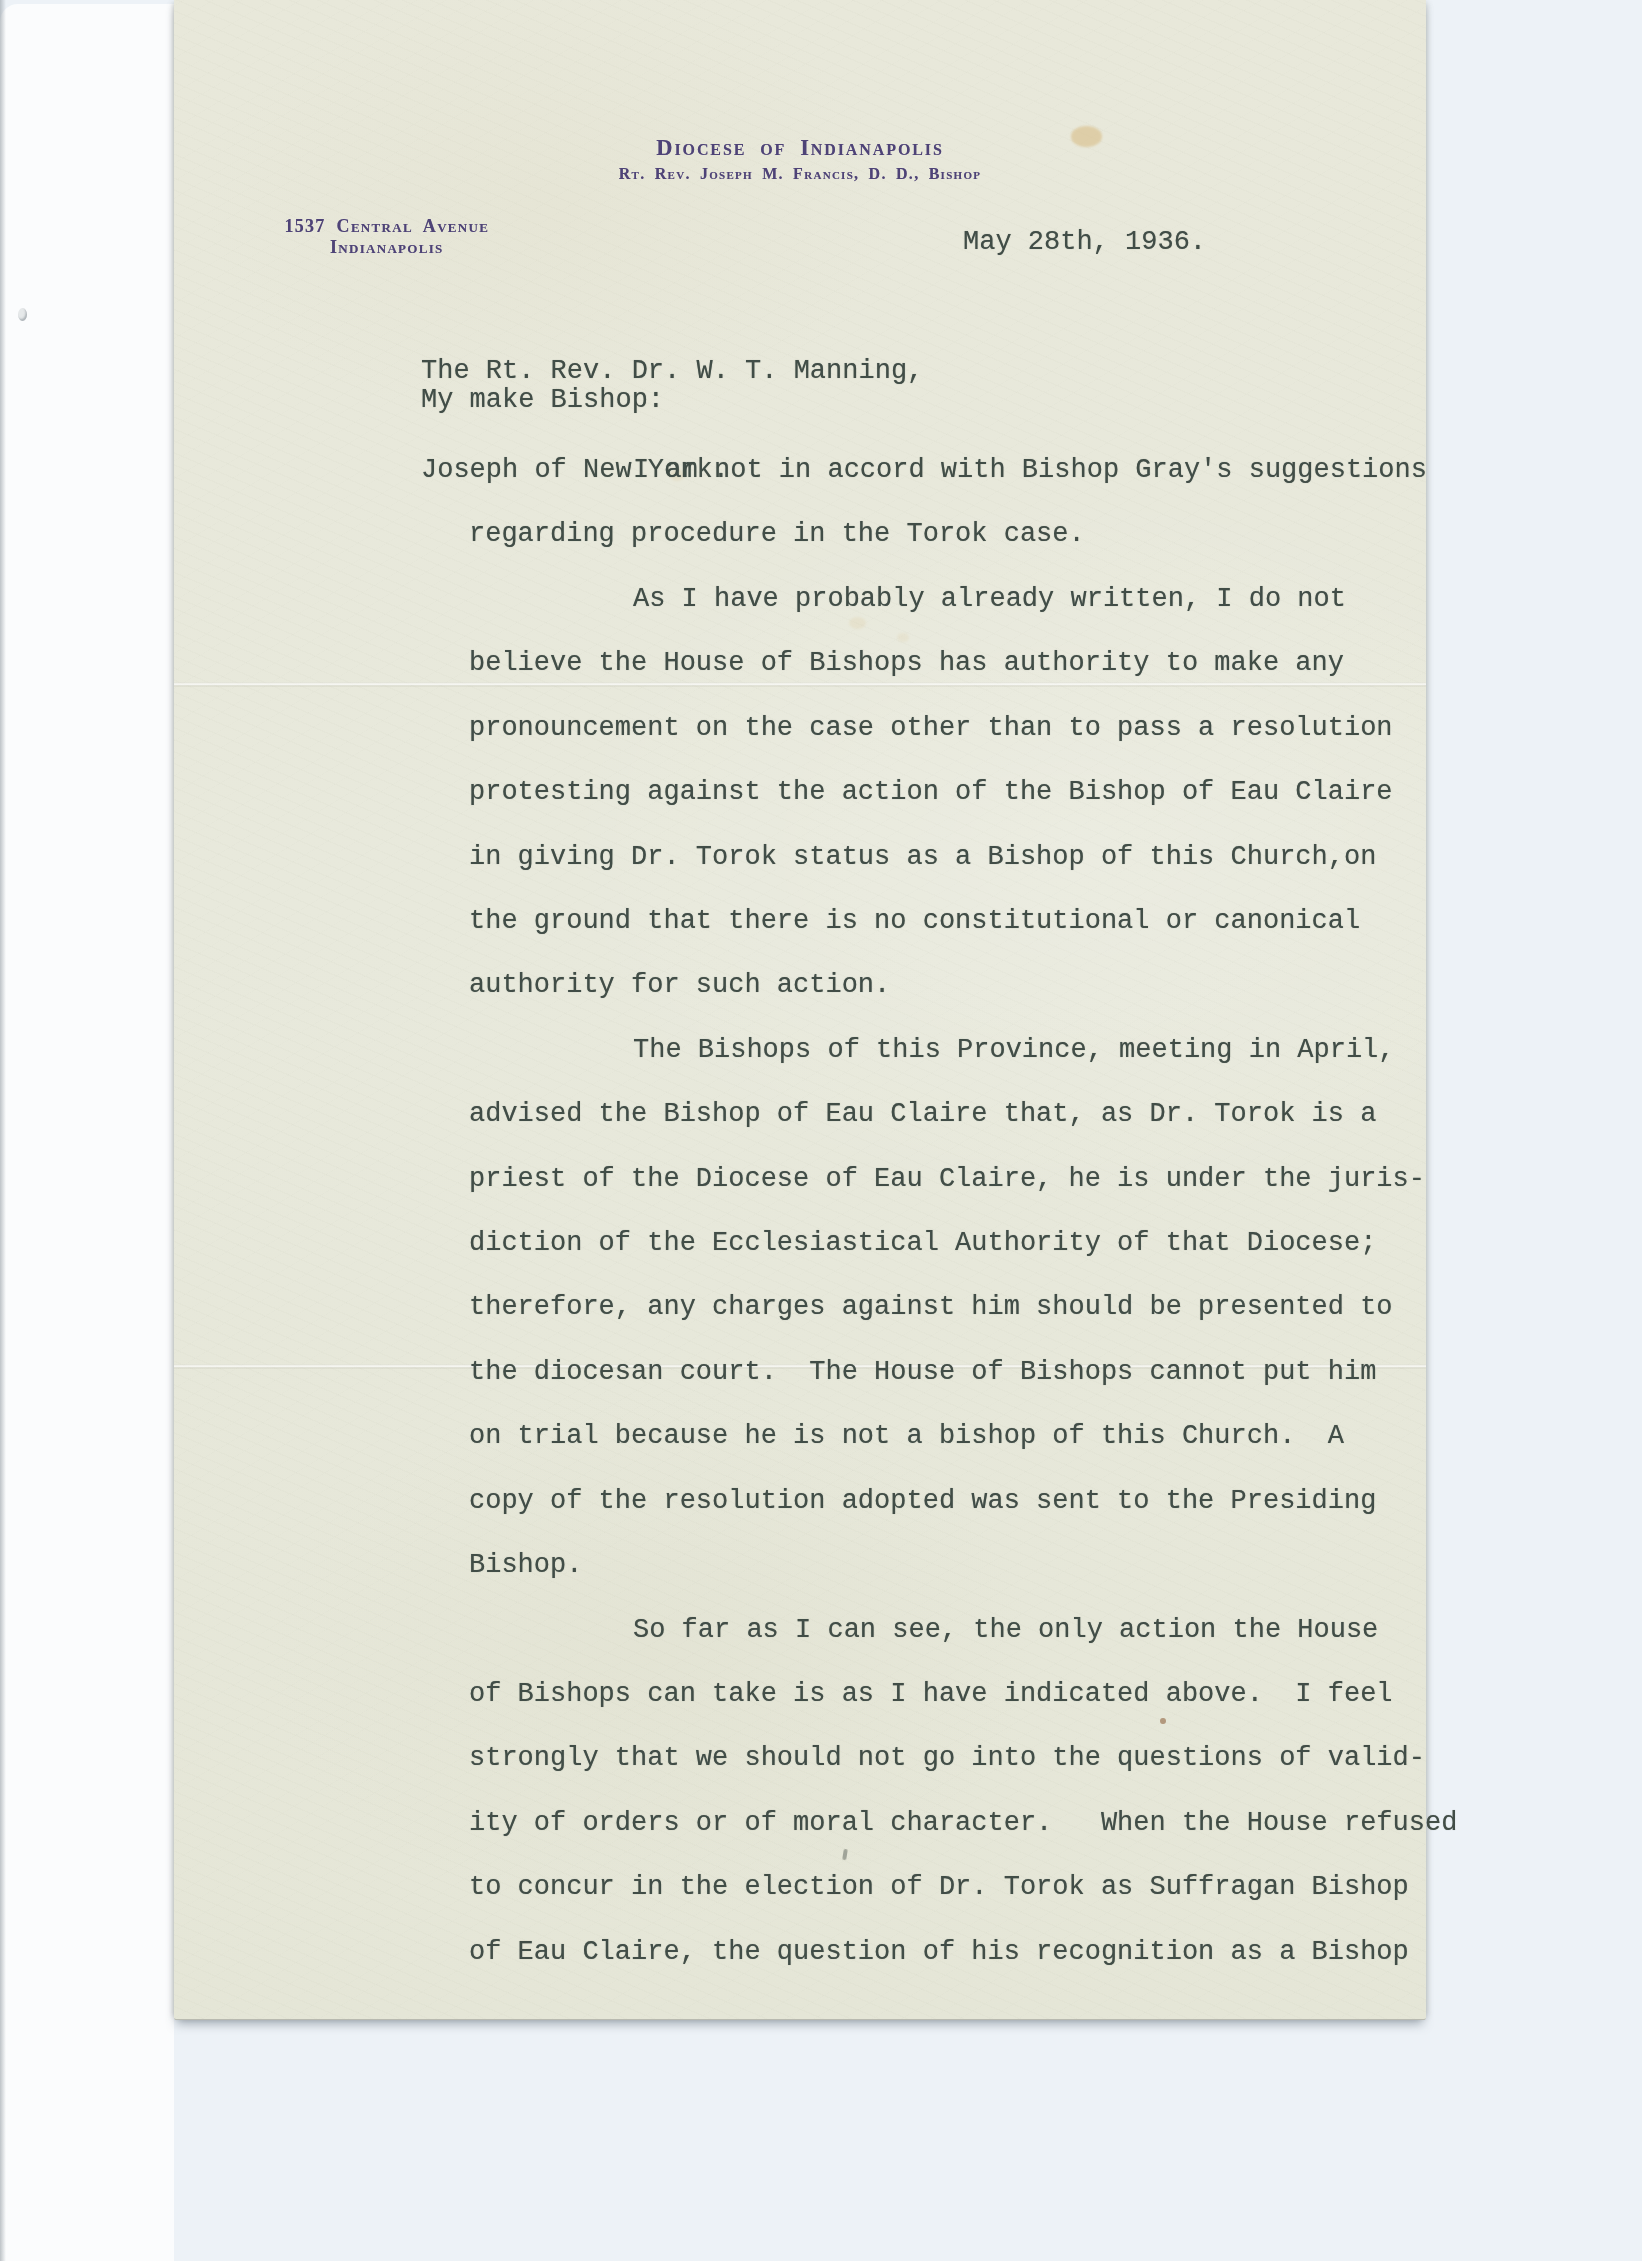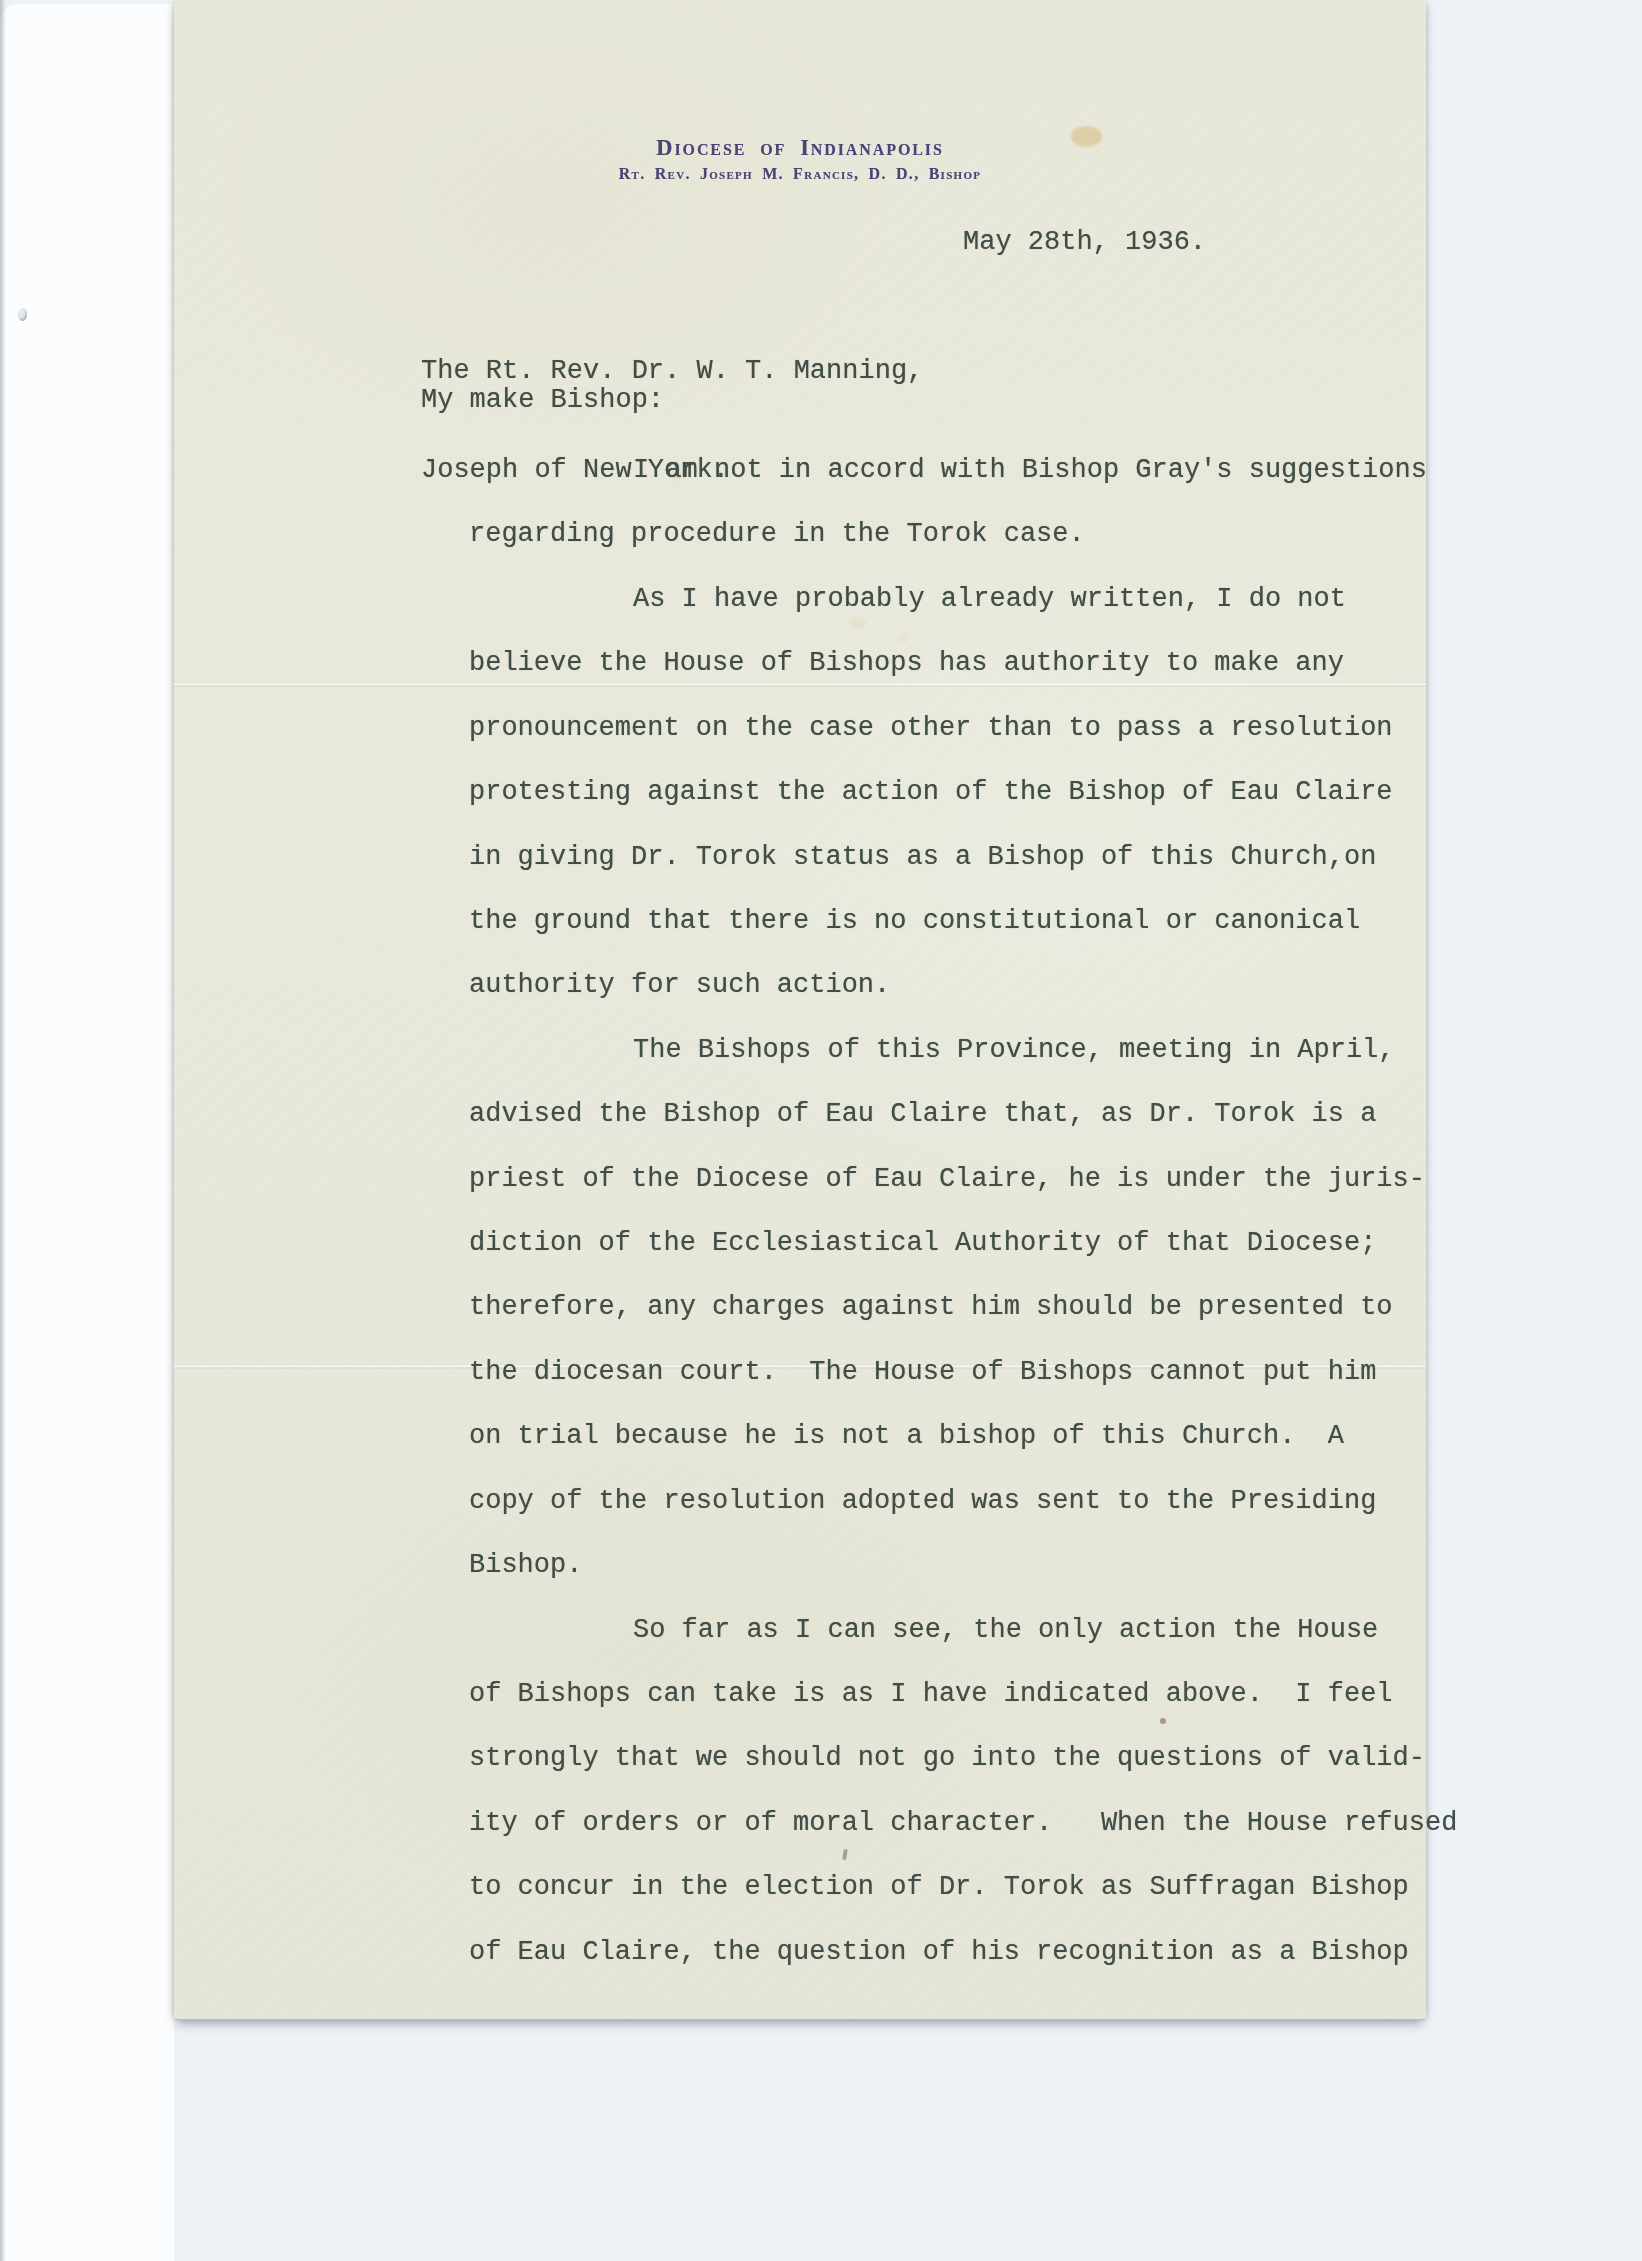--- a/index.html
+++ b/index.html
@@ -149,20 +149,24 @@
     <div class="stain stain-f2"></div>
     <div class="stain stain-f3"></div>
     <div class="stain speck-brown"></div>
     <div class="stain stray-mark"></div>
 
     <div class="letterhead">
       <div class="lh-line1">Diocese of Indianapolis</div>
       <div class="lh-line2">Rt. Rev. Joseph M. Francis, D. D., Bishop</div>
     </div>
 
+    <div class="lh-address">
+      <div>1537 Central Avenue</div>
+      <div>Indianapolis</div>
+    </div>
 
     <div class="date tw">May 28th, 1936.</div>
 
     <div class="recipient tw">
       <div>The Rt. Rev. Dr. W. T. Manning,</div>
       <div>Joseph of New York.</div>
     </div>
 
     <div class="salutation tw">My make Bishop:</div>
 

